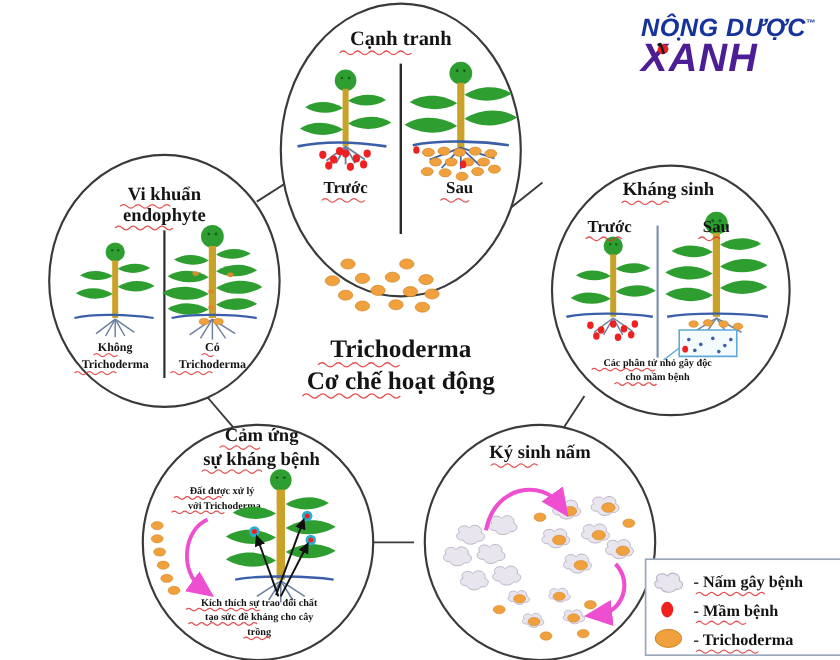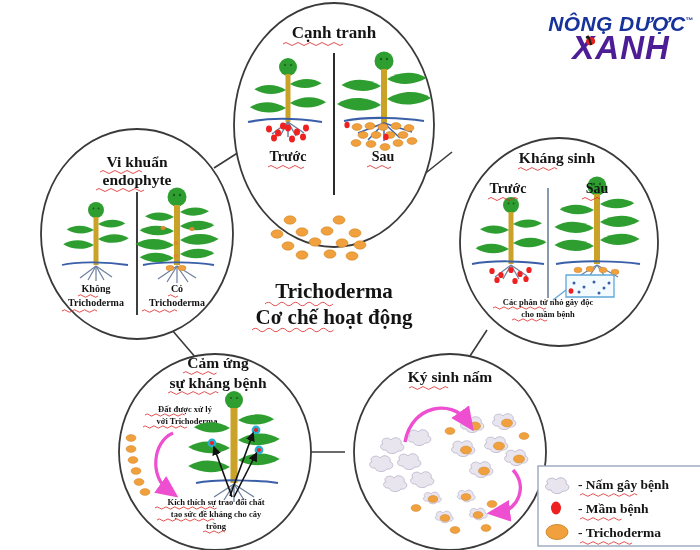--- a/index.html
+++ b/index.html
@@ -26,22 +26,22 @@
   .sub-sm{font-size:10px;font-weight:bold;}
   .cap{font-size:8.5px;font-weight:bold;}
   .center-main{font-size:21px;font-weight:bold;}
   .legend-txt{font-size:13.5px;font-weight:bold;text-anchor:start;}
 
   
   .squig{stroke:#e03030;stroke-width:1;fill:none;opacity:.85;}
 
   
   .logo{
-    position:absolute;right:6px;top:14px;
-    text-align:center;
+    position:absolute;right:20px;top:14px;
+    text-align:left;
     font-family:"Liberation Sans", sans-serif;
     font-style:italic;
     line-height:.92;
     user-select:none;
   }
   .logo .l1{
     color:#17339b;font-weight:bold;font-size:21px;letter-spacing:.4px;
     white-space:nowrap;
   }
   .logo .tm{font-size:8px;vertical-align:super;font-style:normal;}

